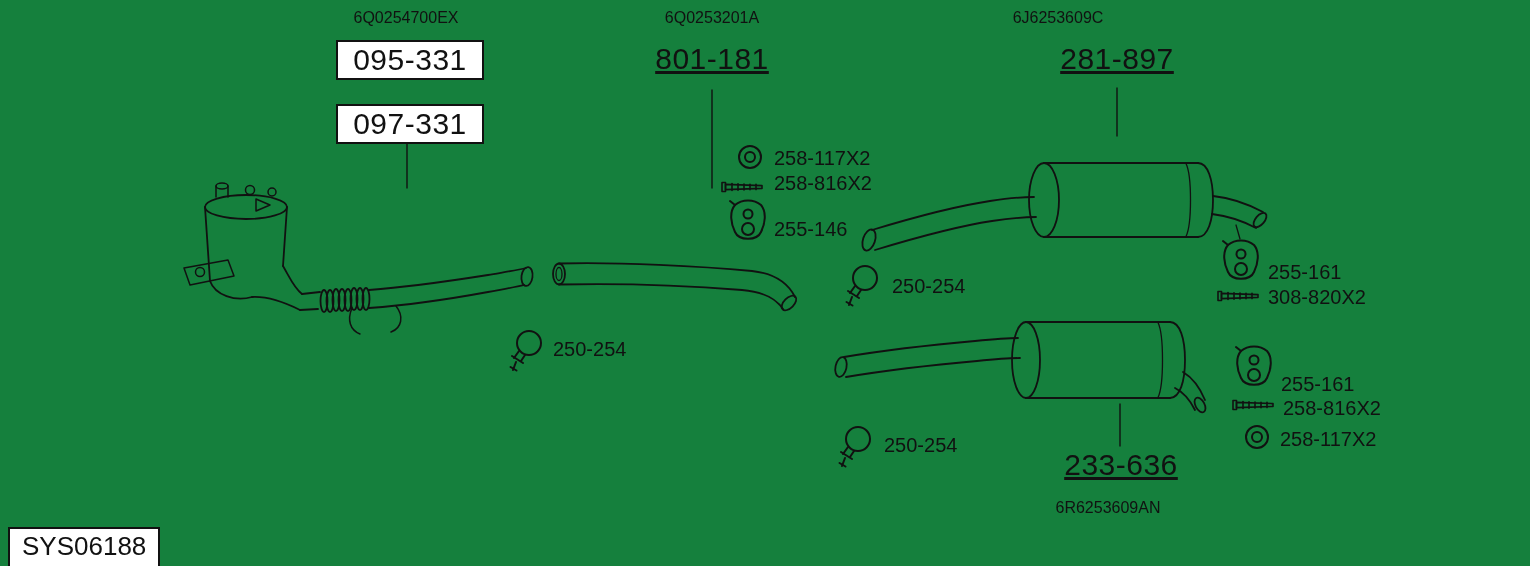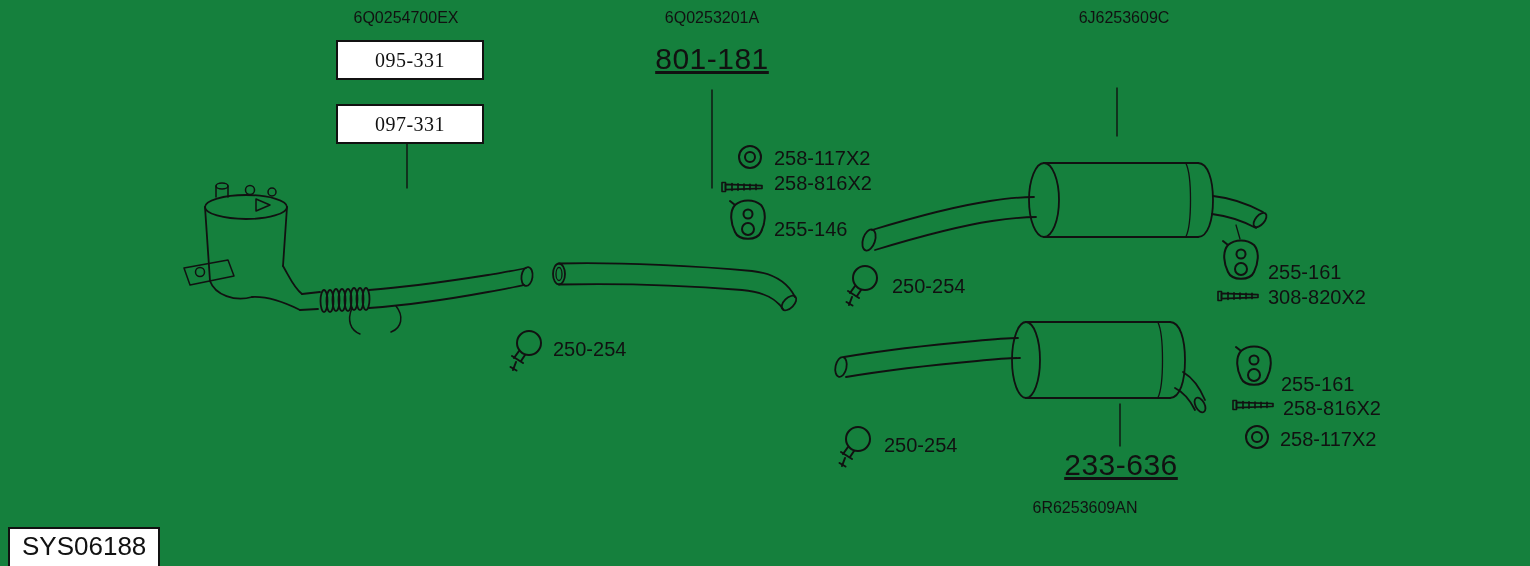--- a/index.html
+++ b/index.html
@@ -8,21 +8,21 @@
     font-family:"Liberation Sans","DejaVu Sans",sans-serif;color:#111;
     overflow:hidden;
   }
   .art{position:absolute;left:0;top:0;width:1530px;height:566px;}
   .lbl{position:absolute;white-space:nowrap;line-height:1.1;}
   .ref{font-size:16px;transform:translateX(-50%);}
   .partnum{font-size:30px;transform:translateX(-50%);letter-spacing:.5px;text-decoration:underline;}
   .partbox{
     position:absolute;border:2px solid #111;width:144px;height:36px;
     display:flex;align-items:center;justify-content:center;
-    font-size:20px;letter-spacing:.5px;background:#fff;font-family:Liberation Serif, serif;
+    font-size:30px;letter-spacing:.5px;background:#fff;
   }
   .fit{font-size:20px;}
   .sysbox{
     position:absolute;border:2px solid #111;padding:2px 12px 4px;
     font-size:26px;background:#fff;
   }
 </style>
 </head>
 <body>
 
@@ -148,26 +148,27 @@
       <use href="#icon-hanger" transform="translate(1241,262)"></use>
       <use href="#icon-bolt" transform="translate(1218,296)"></use>
       <use href="#icon-hanger" transform="translate(1254,368)"></use>
       <use href="#icon-bolt" transform="translate(1233,405)"></use>
       <use href="#icon-gasket" transform="translate(1257,437)"></use>
     </g>
   </svg>
 
   <div class="lbl ref" style="left:406px;top:9px">6Q0254700EX</div>
   <div class="lbl ref" style="left:712px;top:9px">6Q0253201A</div>
-  <div class="lbl ref" style="left:1124px;top:9px">6J6253609C</div>
-  <div class="lbl ref" style="left:1085px;top:499px">6R6253609AN</div>
+  <div class="lbl ref" style="left:1058px;top:9px">6J6253609C</div>
+  <div class="lbl ref" style="left:1108px;top:499px">6R6253609AN</div>
 
   <div class="partbox" style="left:336px;top:40px">095-331</div>
   <div class="partbox" style="left:336px;top:104px">097-331</div>
   <div class="lbl partnum" style="left:712px;top:42px">801-181</div>
+  <div class="lbl partnum" style="left:1117px;top:42px">281-897</div>
   <div class="lbl partnum" style="left:1121px;top:448px">233-636</div>
 
   <div class="lbl fit" style="left:774px;top:147px">258-117X2</div>
   <div class="lbl fit" style="left:774px;top:172px">258-816X2</div>
   <div class="lbl fit" style="left:774px;top:218px">255-146</div>
   <div class="lbl fit" style="left:553px;top:338px">250-254</div>
   <div class="lbl fit" style="left:892px;top:275px">250-254</div>
   <div class="lbl fit" style="left:884px;top:434px">250-254</div>
   <div class="lbl fit" style="left:1268px;top:261px">255-161</div>
   <div class="lbl fit" style="left:1268px;top:286px">308-820X2</div>

